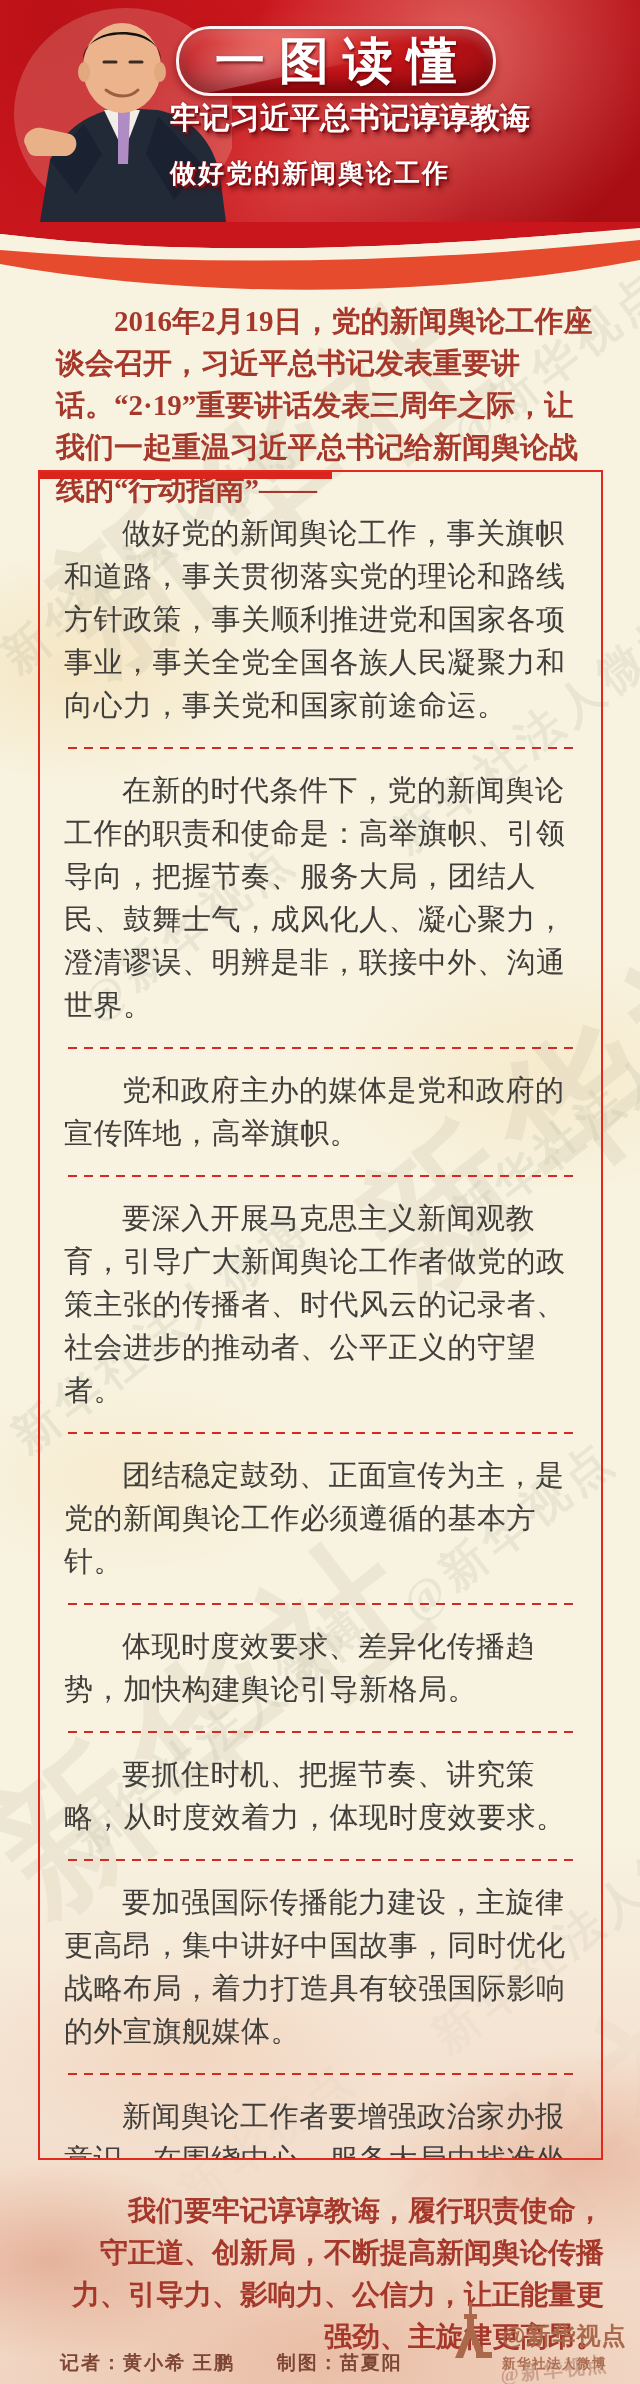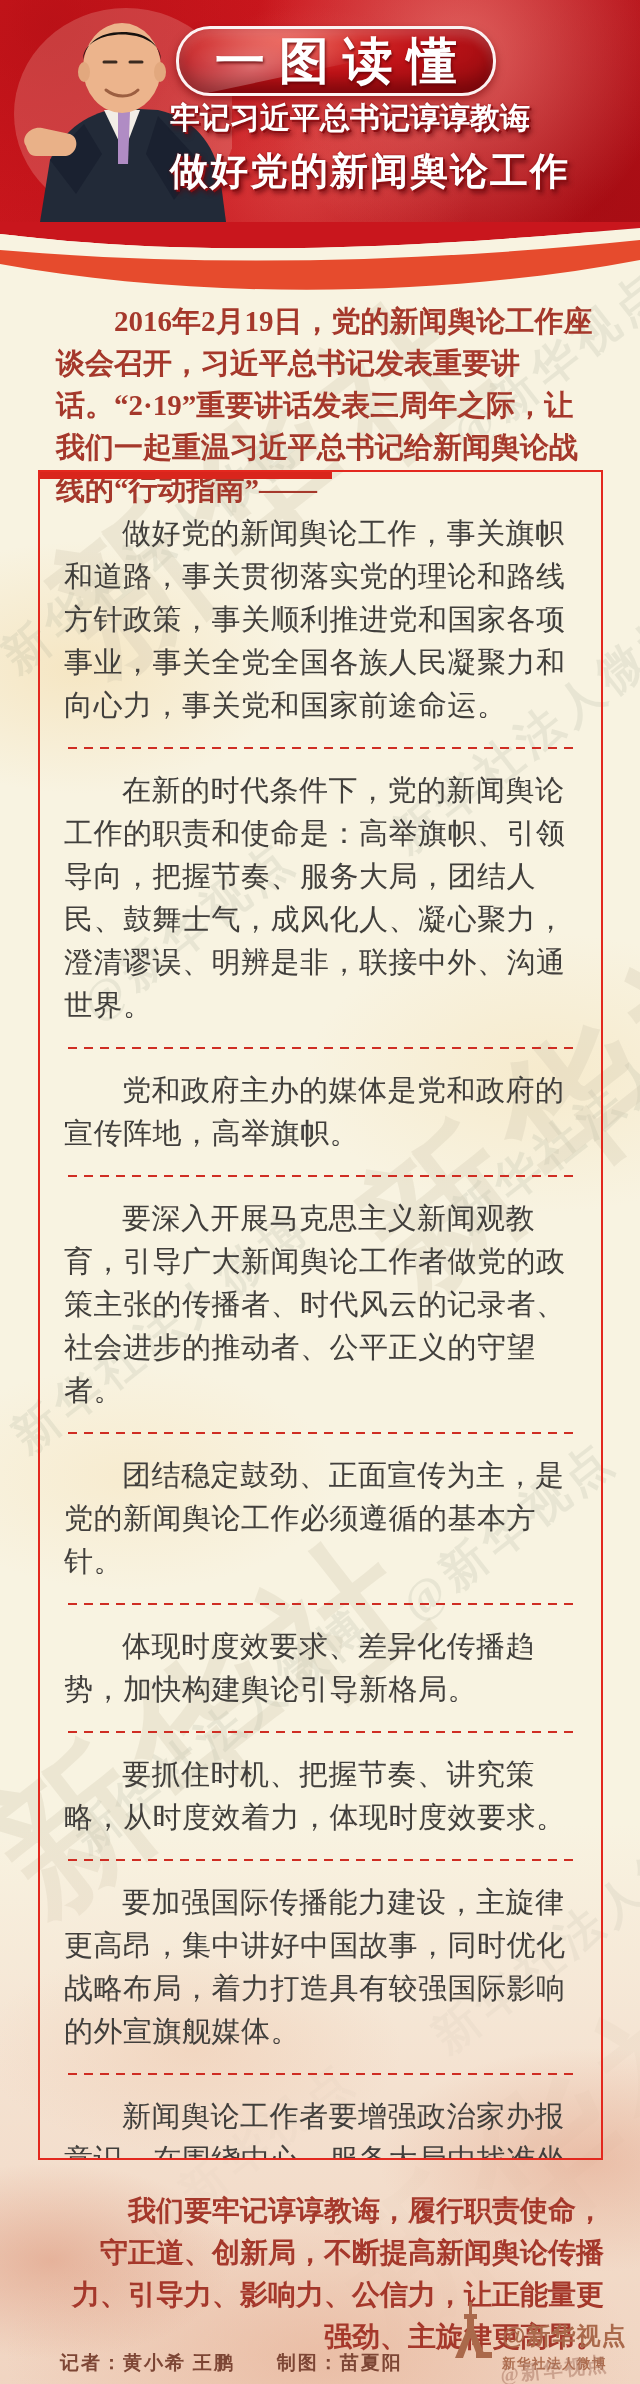--- a/index.html
+++ b/index.html
@@ -43,21 +43,21 @@
   .badge::before{content:"";position:absolute;left:-20px;top:-30px;width:220px;height:80px;
     background:radial-gradient(ellipse at 40% 80%,rgba(255,255,255,.35),transparent 60%);
     transform:rotate(-12deg);}
   .badge-text{position:relative;color:#fff;font-size:50px;font-weight:900;letter-spacing:14px;
     text-indent:14px;font-family:"Liberation Sans","DejaVu Sans",sans-serif;
     text-shadow:1px 2px 3px rgba(90,0,5,.8);}
   .title{position:absolute;left:170px;color:#fff;font-weight:900;white-space:nowrap;
     font-family:"Liberation Sans","DejaVu Sans",sans-serif;
     text-shadow:0 0 2px #8c1014,2px 2px 0 #8c1014,3px 4px 5px rgba(90,5,10,.85);}
   .title.t1{top:98px;font-size:30px;}
-  .title.t2{top:146px;font-size:38px;letter-spacing:2px;}
+  .title.t2{top:156px;font-size:26px;letter-spacing:2px;}
   
   .content{position:absolute;inset:0;z-index:2;}
   .intro{position:absolute;top:300px;left:56px;width:540px;margin:0;
     font-size:29px;line-height:42px;text-indent:2em;color:#a5382b;font-weight:600;}
   .quote-box{position:absolute;top:470px;left:38px;width:565px;height:1690px;box-sizing:border-box;
     border:2px solid #e3281e;overflow:hidden;}
   .accent-bar{position:absolute;top:-2px;left:-2px;width:294px;height:9px;background:#d9251c;}
   .quote-list{padding:40px 24px 10px 24px;}
   .quote{margin:0;font-size:29px;line-height:43px;text-indent:2em;color:#413f3c;
     font-weight:500;letter-spacing:.5px;}

